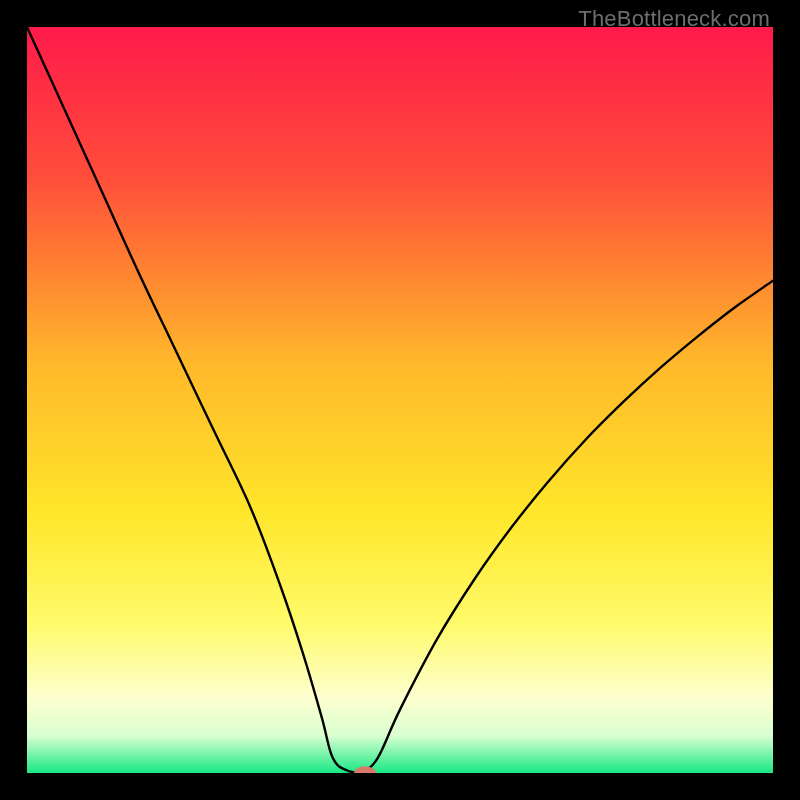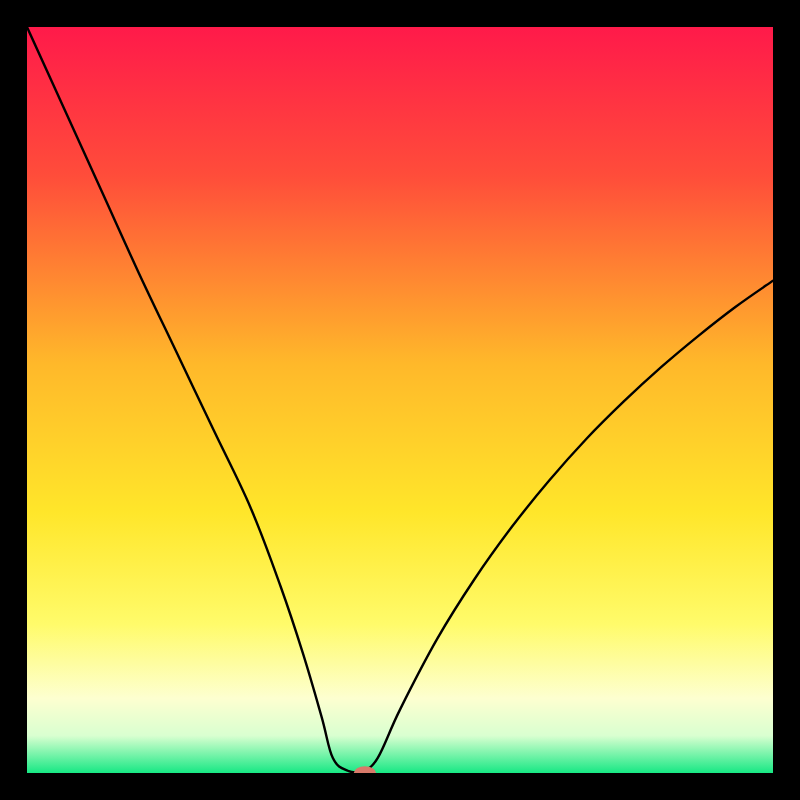--- a/index.html
+++ b/index.html
@@ -33,20 +33,21 @@
     font-size: 22px;
     font-weight: 500;
     color: #6d6d6d;
     letter-spacing: 0.2px;
   }
 </style>
 </head>
 <body>
 
 <div class="frame">
+  <div class="watermark">TheBottleneck.com</div>
   <svg class="plot" viewBox="0 0 746 746" preserveAspectRatio="none">
     <defs>
       <linearGradient id="bg-grad" x1="0" y1="0" x2="0" y2="1">
           <stop offset="0.0%" stop-color="#ff1a4a"></stop>
           <stop offset="20.0%" stop-color="#ff4d3a"></stop>
           <stop offset="45.0%" stop-color="#ffb82a"></stop>
           <stop offset="65.0%" stop-color="#ffe62a"></stop>
           <stop offset="80.0%" stop-color="#fffb6a"></stop>
           <stop offset="90.0%" stop-color="#fdffd0"></stop>
           <stop offset="95.0%" stop-color="#d9ffd0"></stop>

